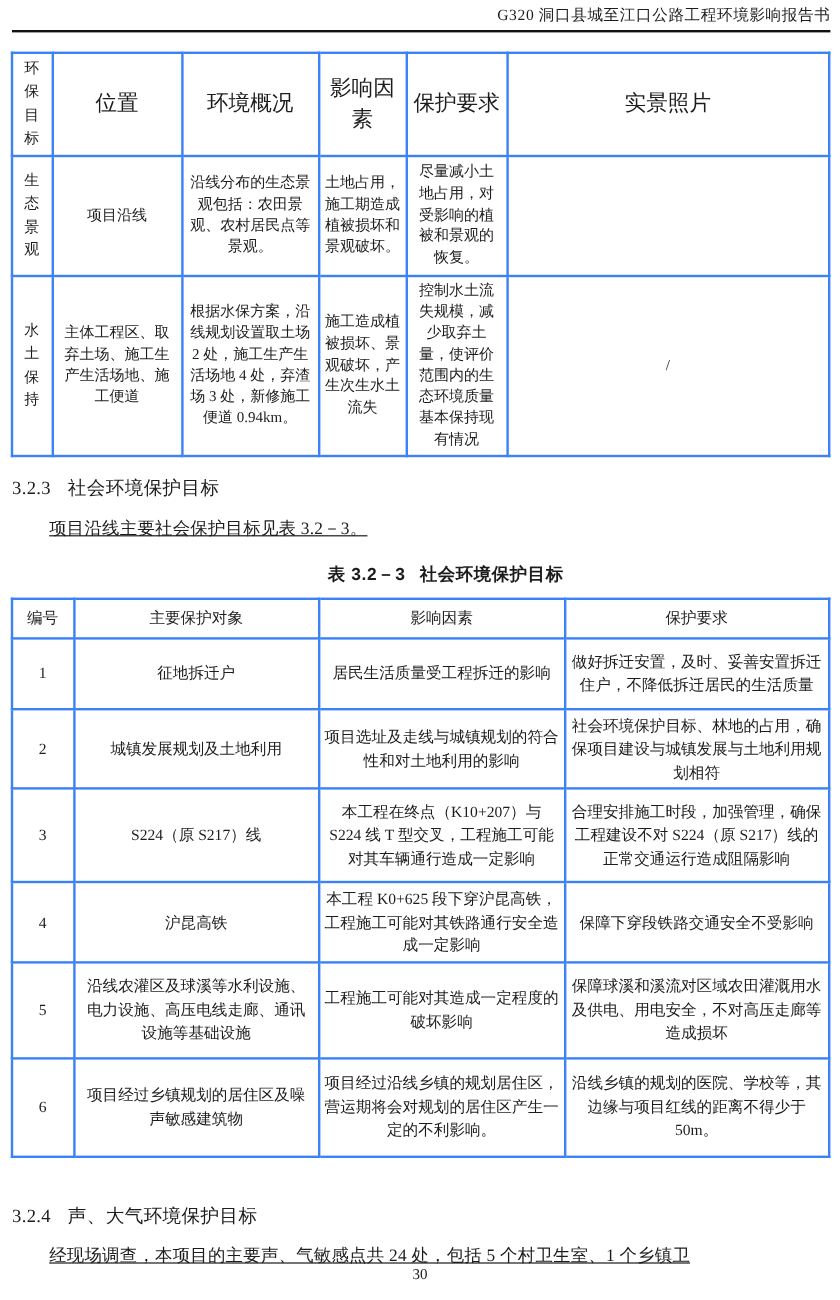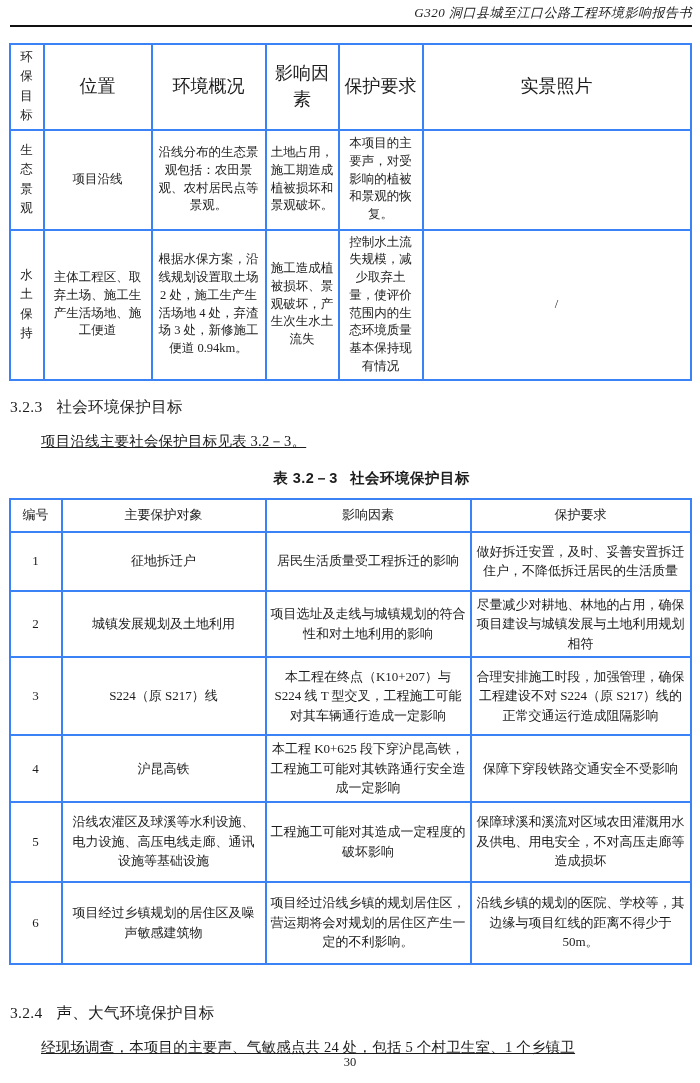--- a/index.html
+++ b/index.html
@@ -7,21 +7,21 @@
   body {
     width:700px; height:1083px; overflow:hidden; position:relative;
     font-family:"Liberation Serif","DejaVu Serif",serif;
     color:#1c1c1c;
   }
   .page { position:relative; width:700px; height:1083px; }
 
   
   .doc-header {
     margin:0 8px 0 10px; padding-top:4px;
-    text-align:right; font-size:13px; letter-spacing:.5px;font-style:italic;
+    text-align:right; font-size:13px; letter-spacing:.5px;
   }
   .header-rule { margin:3px 8px 0 10px; border-bottom:2px solid #111; }
 
   
   table { border-collapse:collapse; table-layout:fixed; margin:0 auto; width:681px; }
   td { border:2px solid #3b82f6; text-align:center; vertical-align:middle;
        padding:3px 4px; line-height:1.42; }
   .t1 { margin-top:16px; font-size:12.5px; }
   .t2 { margin-top:10px; font-size:13px; }
   .t2 td { line-height:1.5; }
@@ -77,21 +77,21 @@
       <td class="thead-cell">环境概况</td>
       <td class="thead-cell">影响因素</td>
       <td class="thead-cell">保护要求</td>
       <td class="thead-cell">实景照片</td>
     </tr>
     <tr style="height:100px">
       <td><span class="v">生态景观</span></td>
       <td>项目沿线</td>
       <td>沿线分布的生态景观包括：农田景观、农村居民点等景观。</td>
       <td>土地占用，施工期造成植被损坏和景观破坏。</td>
-      <td>本项目的主要声，对受影响的植被和景观的恢复。</td>
+      <td>尽量减小土地占用，对受影响的植被和景观的恢复。</td>
       <td></td>
     </tr>
     <tr style="height:134px">
       <td><span class="v">水土保持</span></td>
       <td>主体工程区、取弃土场、施工生产生活场地、施工便道</td>
       <td>根据水保方案，沿线规划设置取土场 2 处，施工生产生活场地 4 处，弃渣场 3 处，新修施工便道 0.94km。</td>
       <td>施工造成植被损坏、景观破坏，产生次生水土流失</td>
       <td>控制水土流失规模，减少取弃土量，使评价范围内的生态环境质量基本保持现有情况</td>
       <td>/</td>
     </tr>
@@ -124,21 +124,21 @@
     <tr style="height:59px">
       <td>1</td>
       <td>征地拆迁户</td>
       <td>居民生活质量受工程拆迁的影响</td>
       <td>做好拆迁安置，及时、妥善安置拆迁住户，不降低拆迁居民的生活质量</td>
     </tr>
     <tr style="height:56px">
       <td>2</td>
       <td>城镇发展规划及土地利用</td>
       <td>项目选址及走线与城镇规划的符合性和对土地利用的影响</td>
-      <td>尽量减少对耕地、林地的占用，确保项目建设与城镇发展与土地利用规划相符</td>
+      <td>社会环境保护目标、林地的占用，确保项目建设与城镇发展与土地利用规划相符</td>
     </tr>
     <tr style="height:78px">
       <td>3</td>
       <td>S224（原 S217）线</td>
       <td>本工程在终点（K10+207）与 S224 线 T 型交叉，工程施工可能对其车辆通行造成一定影响</td>
       <td>合理安排施工时段，加强管理，确保工程建设不对 S224（原 S217）线的正常交通运行造成阻隔影响</td>
     </tr>
     <tr style="height:56px">
       <td>4</td>
       <td>沪昆高铁</td>

